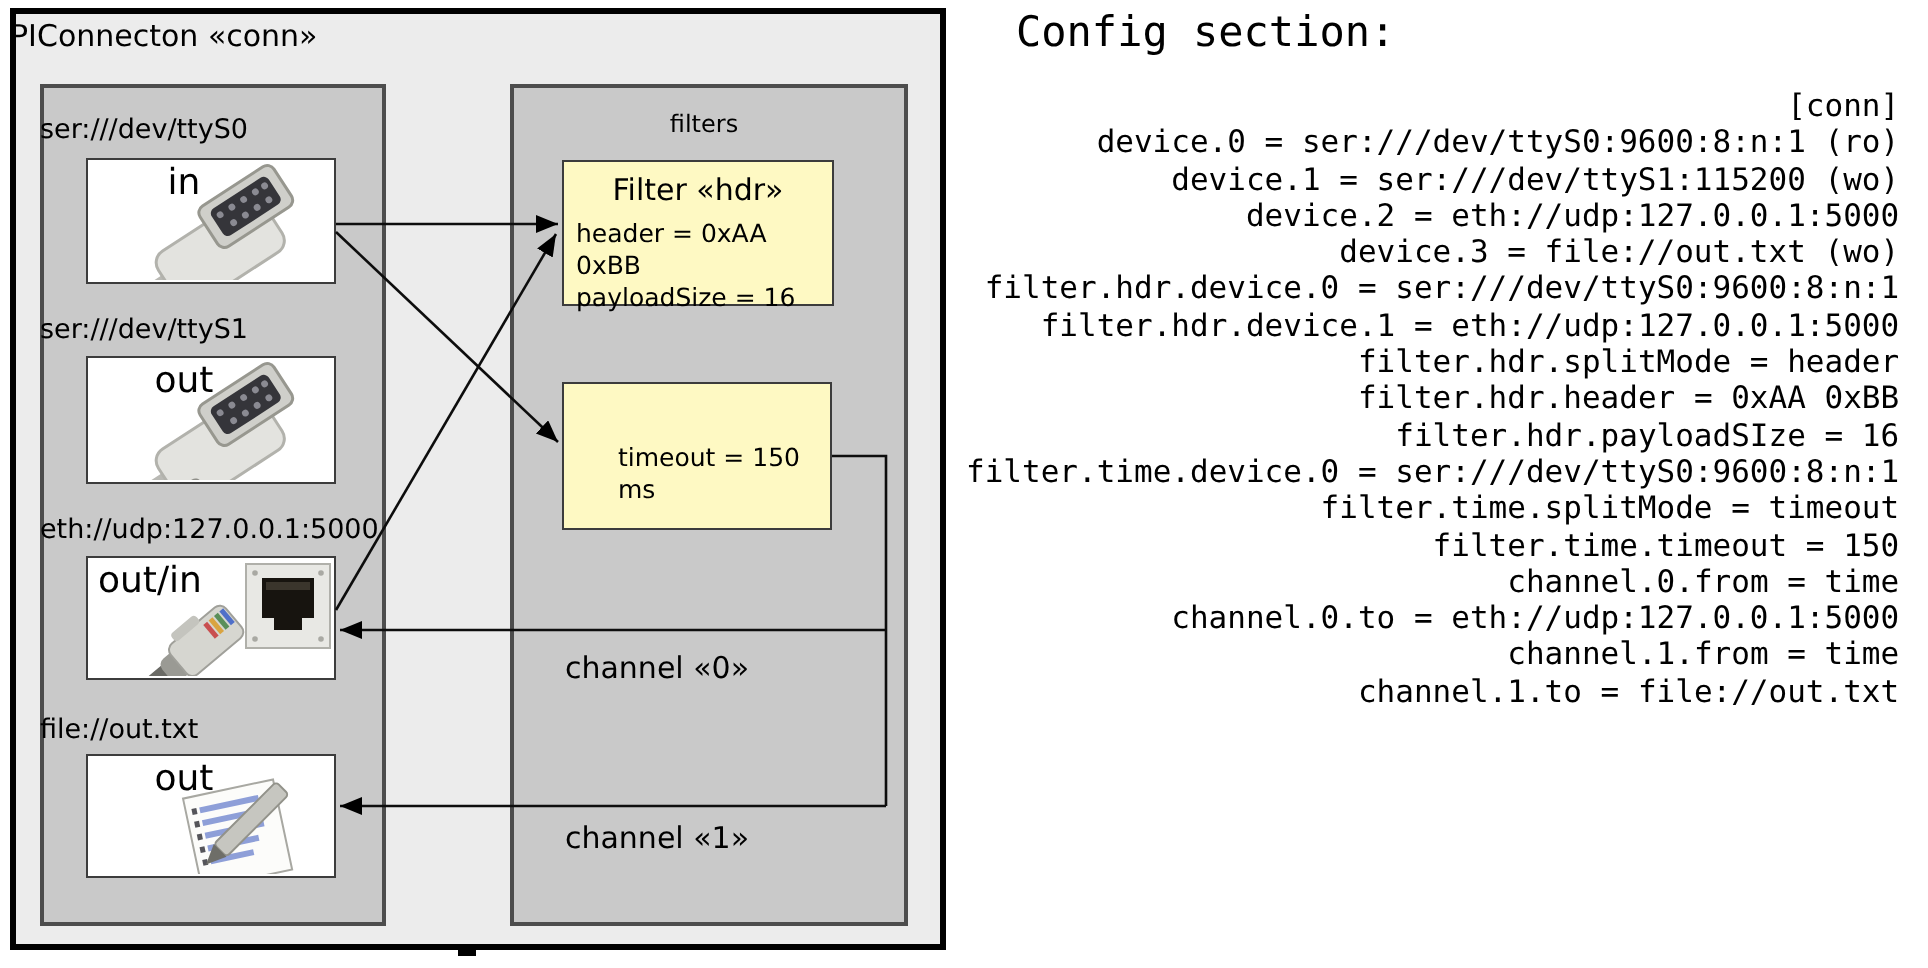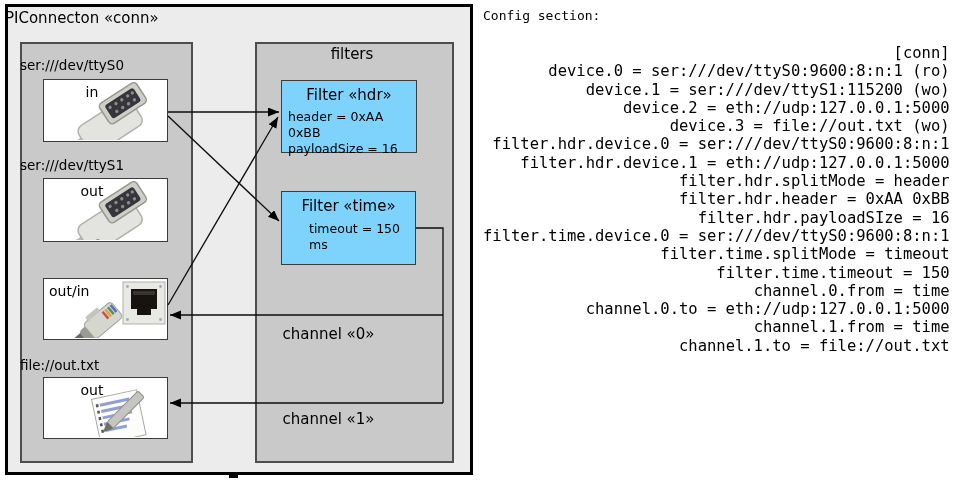--- a/index.html
+++ b/index.html
@@ -12,53 +12,53 @@
   
   .outer-box { left:5px; top:4px; width:468px; height:471px;
     box-sizing:border-box; border:3px solid #000; background:#ececec; }
   .diagram-title { left:5px; top:9px; width:468px; text-align:left;
     font-size:15px; }
 
   
   .panel { box-sizing:border-box; background:#c9c9c9; border:2px solid #4d4d4d; }
   .devices-panel { left:20px; top:42px; width:173px; height:421px; }
   .filters-panel { left:255px; top:42px; width:199px; height:421px; }
-  .filters-title { left:255px; top:45px; width:194px; text-align:center;
-    font-size:15px; }
+  .filters-title { left:255px; top:55px; width:194px; text-align:center;
+    font-size:12px; }
 
   .dev-label { left:20px; width:173px; text-align:left; font-size:13.5px; }
   .dev-box { left:43px; width:125px; height:63px; box-sizing:border-box;
     background:#ffffff; border:1.5px solid #3c3c3c; }
   .dev-box svg { position:absolute; left:0; top:0; }
-  .dev-dir { position:absolute; font-size:14px; line-height:20px; }
+  .dev-dir { position:absolute; font-size:18px; line-height:20px; }
   .dir-center { left:0; top:2px; width:78%; text-align:center; }
   .dir-topleft { left:5px; top:2px; }
 
-  .filter-box { box-sizing:border-box; background:#7dd3fc;
+  .filter-box { box-sizing:border-box; background:#fef9c3;
     border:1.5px solid #3c3c3c; }
   .filter-hdr  { left:281px; top:80px;  width:136px; height:73px; }
   .filter-time { left:281px; top:191px; width:135px; height:74px; }
   .filter-title { position:absolute; left:0; top:5px; width:100%;
     text-align:center; font-size:15px; }
   .filter-props { position:absolute; left:6px; font-size:12.5px;
     line-height:16px; }
   .props-hdr  { top:28px; }
   .props-time { top:29px;margin-left:21px; }
 
   .channel-label { left:240px; width:177px; text-align:center; font-size:15px;margin-top:30px; }
   .channel-0 { top:295px; }
   .channel-1 { top:380px; }
 
   .edges { left:0; top:0; width:964px; height:484px; pointer-events:none; }
 
   .border-notch { left:229px; top:472px; width:9px; height:6px; background:#000; }
 
   
-  .config-heading { left:483px; top:7px;
-    font-family:"DejaVu Sans Mono", monospace; font-size:13px;
+  .config-heading { left:508px; top:7px;
+    font-family:"DejaVu Sans Mono", monospace; font-size:21px;
     line-height:18.3px; white-space:pre; }
   .config-pre { left:483px; top:44px; margin:0;
     font-family:"DejaVu Sans Mono", monospace; font-size:15.5px;
     line-height:18.3px; white-space:pre;text-align:right; }
 </style>
 </head>
 <body>
 
 <div class="stage">
 
@@ -112,20 +112,21 @@
             <circle cx="101.5" cy="26.5" r="1.7"></circle>
           <circle cx="78.5" cy="33.5" r="1.7"></circle>
             <circle cx="85.5" cy="33.5" r="1.7"></circle>
             <circle cx="92.5" cy="33.5" r="1.7"></circle>
             <circle cx="99.5" cy="33.5" r="1.7"></circle>
         </g>
       </g>
     </svg>
   </div>
 
+  <div class="abs dev-label" style="top:257px">eth://udp:127.0.0.1:5000</div>
   <div class="abs dev-box" style="top:278px;height:62px">
     <span class="dev-dir dir-topleft">out/in</span>
     <svg width="122" height="59" viewBox="0 0 122 59">
       <rect x="79" y="3" width="42" height="42" fill="#e8e8e4" stroke="#b0b0aa"></rect>
       <g fill="#a9a9a3">
         <circle cx="83.5" cy="7.5" r="1.4"></circle>
           <circle cx="116.5" cy="7.5" r="1.4"></circle>
         <circle cx="83.5" cy="40.5" r="1.4"></circle>
           <circle cx="116.5" cy="40.5" r="1.4"></circle>
       </g>
@@ -174,21 +175,20 @@
   </div>
 
   <div class="abs filter-box filter-hdr">
     <div class="filter-title">Filter «hdr»</div>
     <div class="filter-props props-hdr">
       <div>header = 0xAA 0xBB</div>
       <div>payloadSize = 16</div>
     </div>
   </div>
   <div class="abs filter-box filter-time">
-    <div class="filter-title">Filter «time»</div>
     <div class="filter-props props-time">
       <div>timeout = 150 ms</div>
     </div>
   </div>
 
   <div class="abs channel-label channel-0">channel «0»</div>
   <div class="abs channel-label channel-1">channel «1»</div>
 
   <svg class="abs edges" viewBox="0 0 964 484">
     <defs>

